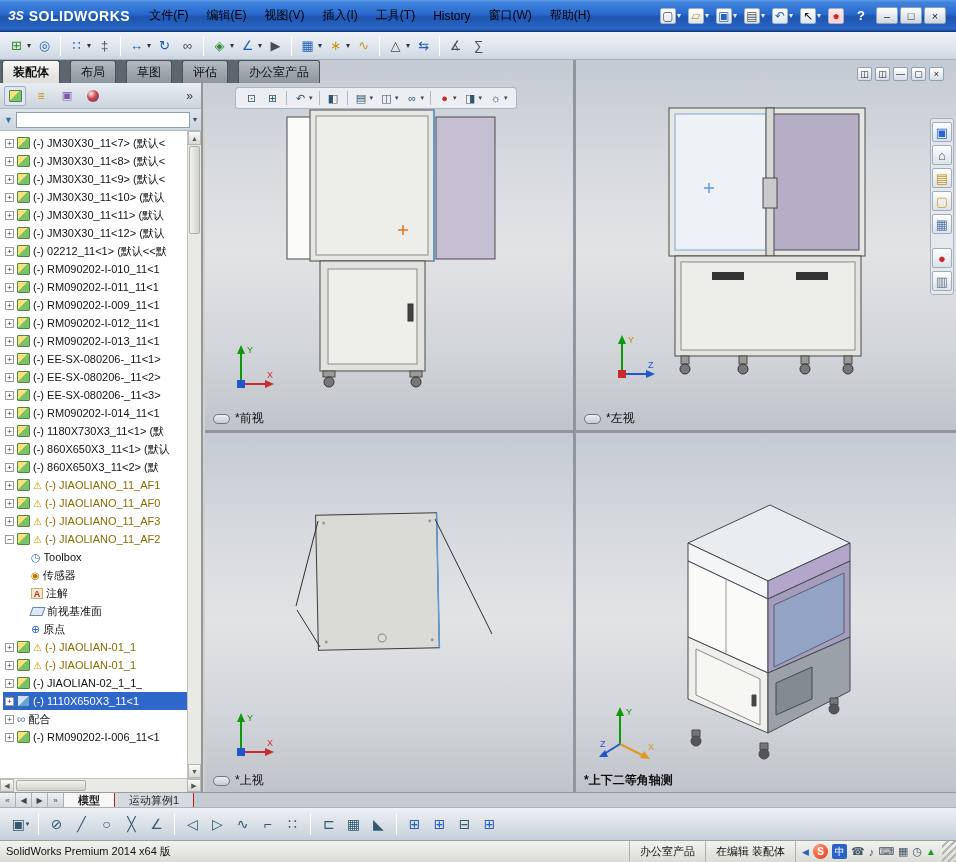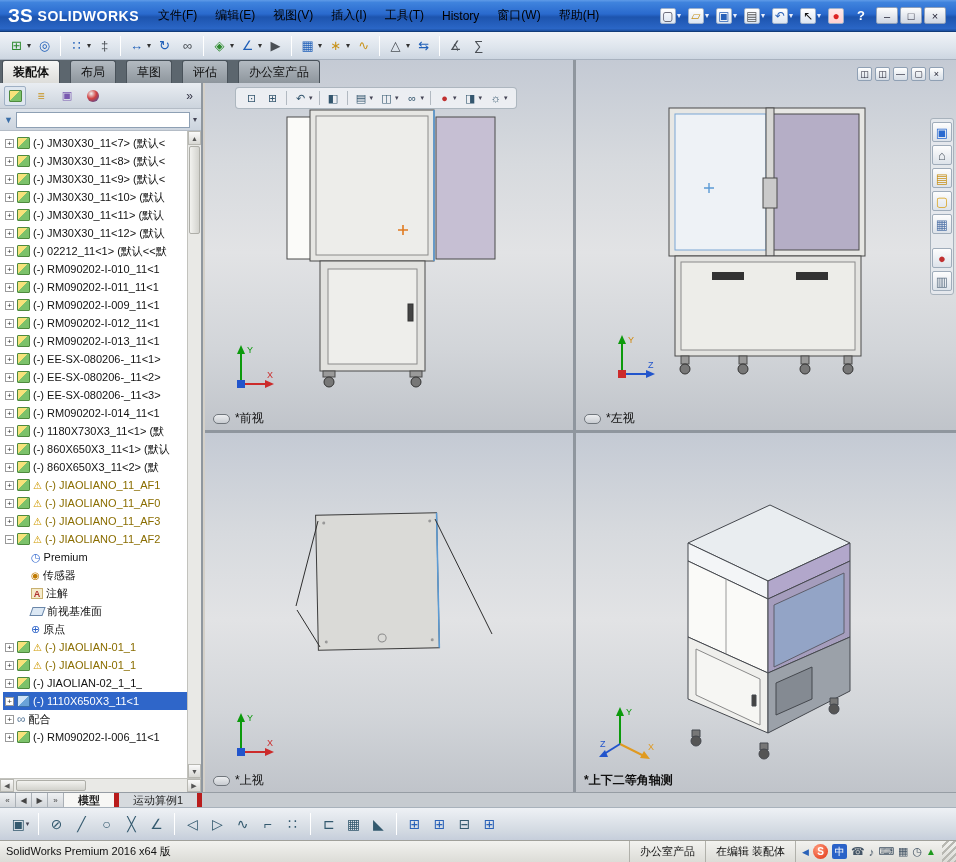--- a/index.html
+++ b/index.html
@@ -6,21 +6,21 @@
   html,body{width:956px;height:862px;overflow:hidden}
   body{font-family:"Liberation Sans","DejaVu Sans",sans-serif;font-size:12px;background:#d4d0c8;color:#111}
   .app{position:relative;width:956px;height:862px;overflow:hidden}
 
   
   .titlebar{position:absolute;top:0;left:0;right:0;height:32px;
     background:linear-gradient(#5f9bе8,#3f83dd 8%,#2a6ace 45%,#1d54ae 55%,#2a66c6 92%,#1a4d9e);
     background:linear-gradient(#5f9be8,#3f83dd 8%,#2a6ace 45%,#1d54ae 55%,#2a66c6 92%,#1a4d9e);
     display:flex;align-items:center;border-bottom:1px solid #12ay;border-bottom:1px solid #123c7a}
   .logo{display:flex;align-items:center;gap:5px;padding:0 10px 0 8px;color:#fff;flex:none}
-  .logo .mark{font-weight:bold;font-size:19px;}
+  .logo .mark{font-weight:bold;font-size:12px;font-style:italic}
   .logo .word{font-weight:bold;font-size:14px;letter-spacing:.5px}
   .menubar{display:flex;height:100%;align-items:stretch;color:#000}
   .menu-item{padding:3px 9px;display:flex;align-items:center;font-size:12px;cursor:default}
   .quickbar{margin-left:auto;display:flex;align-items:center;gap:3px;padding-right:6px}
   .qbtn{height:20px;display:flex;align-items:center;padding:0 2px;border-radius:2px}
   .qbtn .qic{width:16px;height:16px;display:flex;align-items:center;justify-content:center;
     font-size:12px;background:linear-gradient(#ffffff,#dce6f2);border:1px solid #9fb2cc;border-radius:2px}
   .qic.c-new{color:#445}.qic.c-open{color:#c8921a}.qic.c-save{color:#2a62b8}.qic.c-print{color:#555}
   .qic.c-undo{color:#2a62b8}.qic.c-cursor{color:#111}.qic.c-dot{color:#d22;background:linear-gradient(#ffe9e9,#ffd0d0)}
   .qdrop{font-size:8px;color:#e8eefc;margin-left:1px}
@@ -123,21 +123,21 @@
     background:linear-gradient(#fdfdfd,#dde3ea);border:1px solid #9facba;border-radius:2px}
   .tp0{color:#2a6ad0}.tp1{color:#4a5560}.tp2{color:#c8921a}.tp3{color:#d9a21a}.tp4{color:#5577aa}
   .tp5{color:#c03030}.tp6{color:#66788a}
   .tpgap{height:8px}
 
   
   .doctabs{position:absolute;left:0;right:0;bottom:55px;height:15px;background:#c6cbd0;
     border-top:1px solid #969da4;display:flex;align-items:stretch;font-size:11px}
   .navbtn{width:16px;display:flex;align-items:center;justify-content:center;font-size:8px;color:#444;
     background:linear-gradient(#eef0f2,#d2d6da);border-right:1px solid #aab0b6}
-  .dtab{padding:0 14px;display:flex;align-items:center;border-right:5px solid #b91c1c;background:#d6dade;color:#222}
+  .dtab{padding:0 14px;display:flex;align-items:center;border-right:1px solid #b91c1c;background:#d6dade;color:#222}
   .dtab.active{background:#f7f7f5;font-weight:bold}
 
   
   .sketchbar{position:absolute;left:0;right:0;bottom:22px;height:33px;
     background:linear-gradient(#eef1f5,#d3dae2 70%,#c6cedb);border-top:1px solid #a8b2bc;
     display:flex;align-items:center;padding:0 8px}
   .skbtn{width:25px;height:25px;display:flex;align-items:center;justify-content:center;border-radius:2px}
   .skic{font-size:14px;color:#33596e}
   .skdrop{font-size:7px;color:#445;margin-left:1px}
   .sksep{width:1px;height:22px;background:#aab4c0;border-right:1px solid #fff;margin:0 5px;flex:none}
@@ -428,21 +428,21 @@
           <span class="tl">(-) JIAOLIANO_11_AF3</span>
         </div>
       <div class="trow warn">
           <span class="exp">−</span>
           <span class="ic-asm"></span>
           <span class="ic-warn">⚠</span>
           <span class="tl">(-) JIAOLIANO_11_AF2</span>
         </div>
       <div class="trow sub">
           <span class="ic-hist">◷</span>
-          <span class="tl">Premium</span>
+          <span class="tl">Toolbox</span>
         </div>
       <div class="trow sub">
           <span class="ic-sensor">◉</span>
           <span class="tl">传感器</span>
         </div>
       <div class="trow sub">
           <span class="ic-note">A</span>
           <span class="tl">注解</span>
         </div>
       <div class="trow sub">
@@ -789,21 +789,21 @@
       </span>
     <span class="skbtn">
         <span class="skic">⊟</span>
       </span>
     <span class="skbtn blue">
         <span class="skic">⊞</span>
       </span>
   </div>
 
   <div class="statusbar">
-    <span>SolidWorks Premium 2016 x64 版</span>
+    <span>SolidWorks Premium 2014 x64 版</span>
     <span class="sspacer"></span>
     <span class="scell">办公室产品</span>
     <span class="scell">在编辑 装配体</span>
     <span class="tray">
       <span class="trayexp">◀</span>
       <span class="badge-s">S</span>
       <span class="badge-ime">中</span>
       <span class="tico">☎</span>
       <span class="tico">♪</span>
       <span class="tico">⌨</span>

